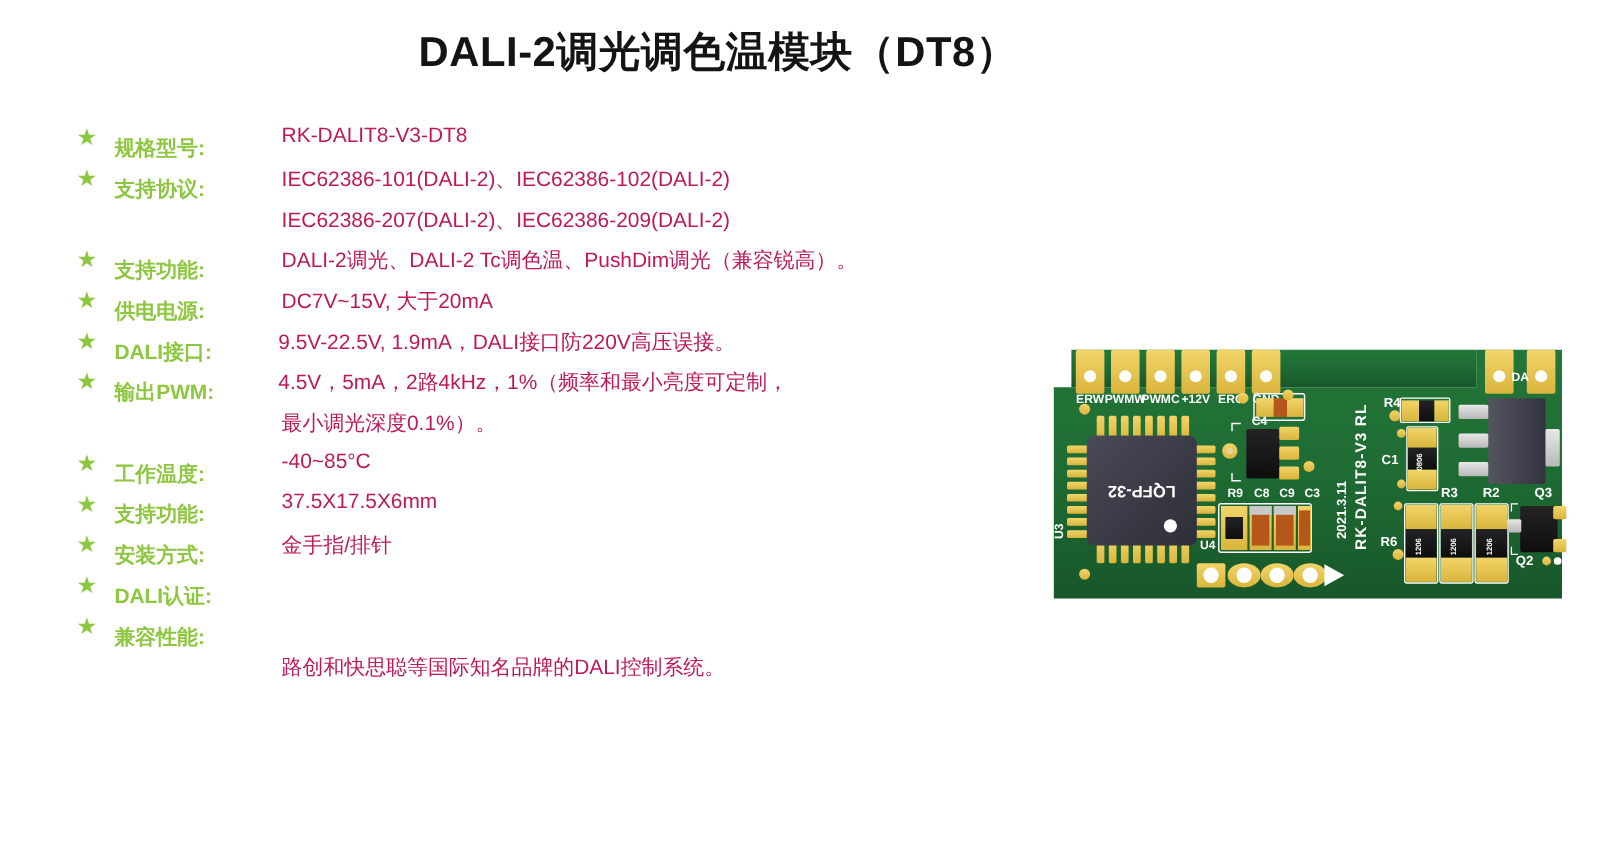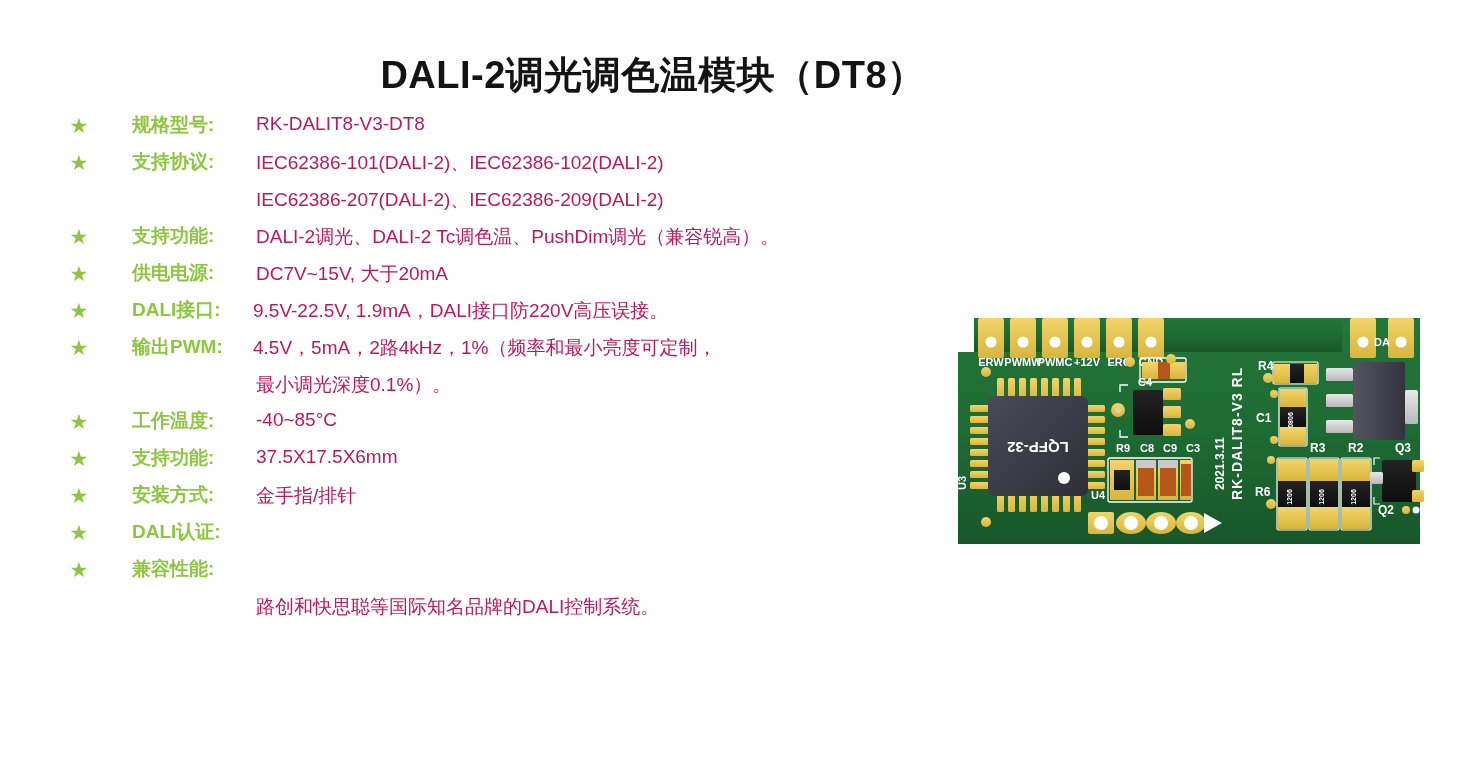--- a/index.html
+++ b/index.html
@@ -10,36 +10,34 @@
     overflow: hidden;
   }
   .page { position: relative; width: 1473px; height: 783px; background:#fff; }
 
   
   .title {
     position: absolute; top: 22px; left: 0; width: 1306px;
     text-align: center;
     font-size: 38px; font-weight: bold; color: #141414;
     letter-spacing: 0.5px;
-    margin-top: 28px;
   }
 
   
   .specs { position: absolute; left: 68px; top: 112px; width: 900px; }
   .row { position: relative; min-height: 37px; }
   .star {
     position: absolute; left: 0; top: 3px;
     width: 22px; height: 22px; line-height: 22px;
     font-size: 21px; color: #8DC63F; text-align: center;
   }
   .label {
-    position: absolute; left: 36px; top: 0;
+    position: absolute; left: 36px; top: 10px;
     font-size: 19px; font-weight: bold; color: #8DC63F;
     white-space: nowrap;
-    margin-left: 28px;
   }
   .value {
     position: absolute; left: 188px; top: 1px;
     font-size: 19px; color: #be185d; white-space: nowrap;
   }
   .value.shift { left: 185px; }
   .cont {
     position: relative; min-height: 37px;
   }
   .cont .value { left: 188px; text-align: right; }

